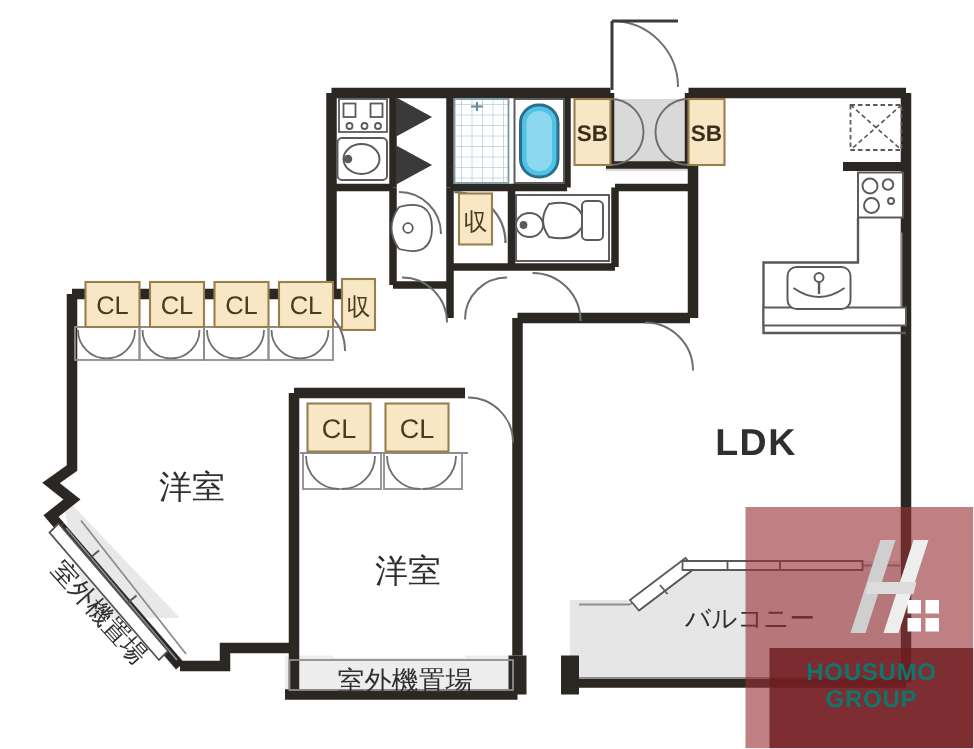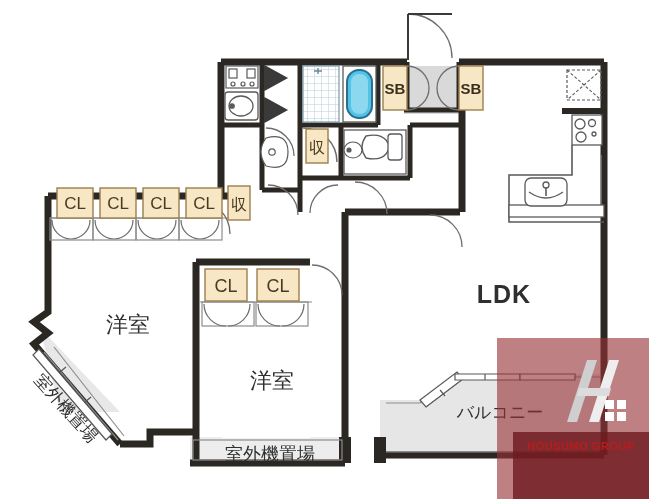--- a/index.html
+++ b/index.html
@@ -2,22 +2,22 @@
 <html><head>
 <meta charset="utf-8">
 <style>
   html,body{margin:0;padding:0;background:#ffffff;}
   body{font-family:"Liberation Sans","DejaVu Sans",sans-serif;}
   #stage{position:relative;width:649px;height:499px;background:#ffffff;overflow:hidden;}
   #plan{position:absolute;inset:0;}
   .wm{position:absolute;pointer-events:none;}
   .wm-bg{left:497px;top:338px;width:152px;height:161px;background:rgba(150,50,55,0.62);}
   .wm-bg2{left:513px;top:432px;width:136px;height:67px;background:rgba(110,25,30,0.80);}
-  .wm-txt{left:513px;top:440px;width:136px;text-align:center;color:#b91c1c;
-          font-size:11px;letter-spacing:.5px;font-weight:700;font-family:"Liberation Sans",sans-serif;}
+  .wm-txt{left:513px;top:440px;width:136px;text-align:center;color:#0f766e;
+          font-size:16px;letter-spacing:.5px;font-weight:700;font-family:"Liberation Sans",sans-serif;}
   .wm-logo{left:545px;top:350px;width:90px;height:80px;}
 </style>
 </head>
 <body>
 
 <div id="stage">
 
   <svg id="plan" viewBox="0 0 649 499" width="649" height="499">
 
     <defs>

